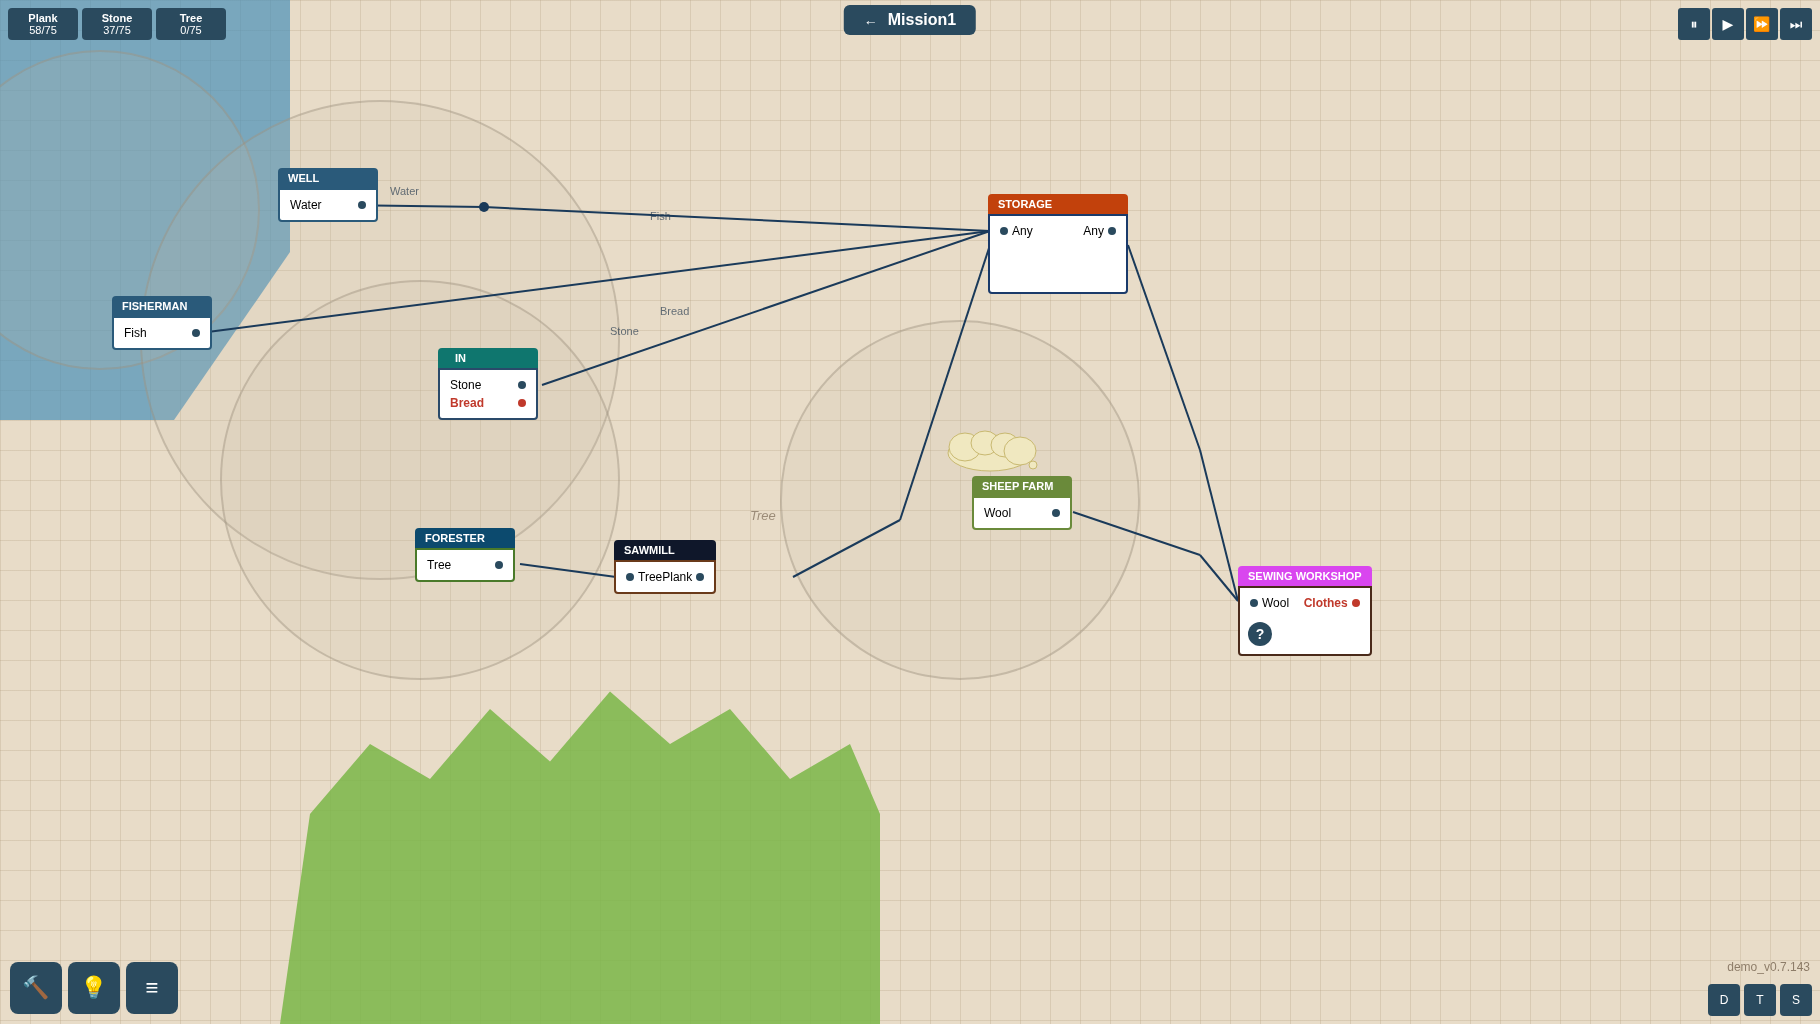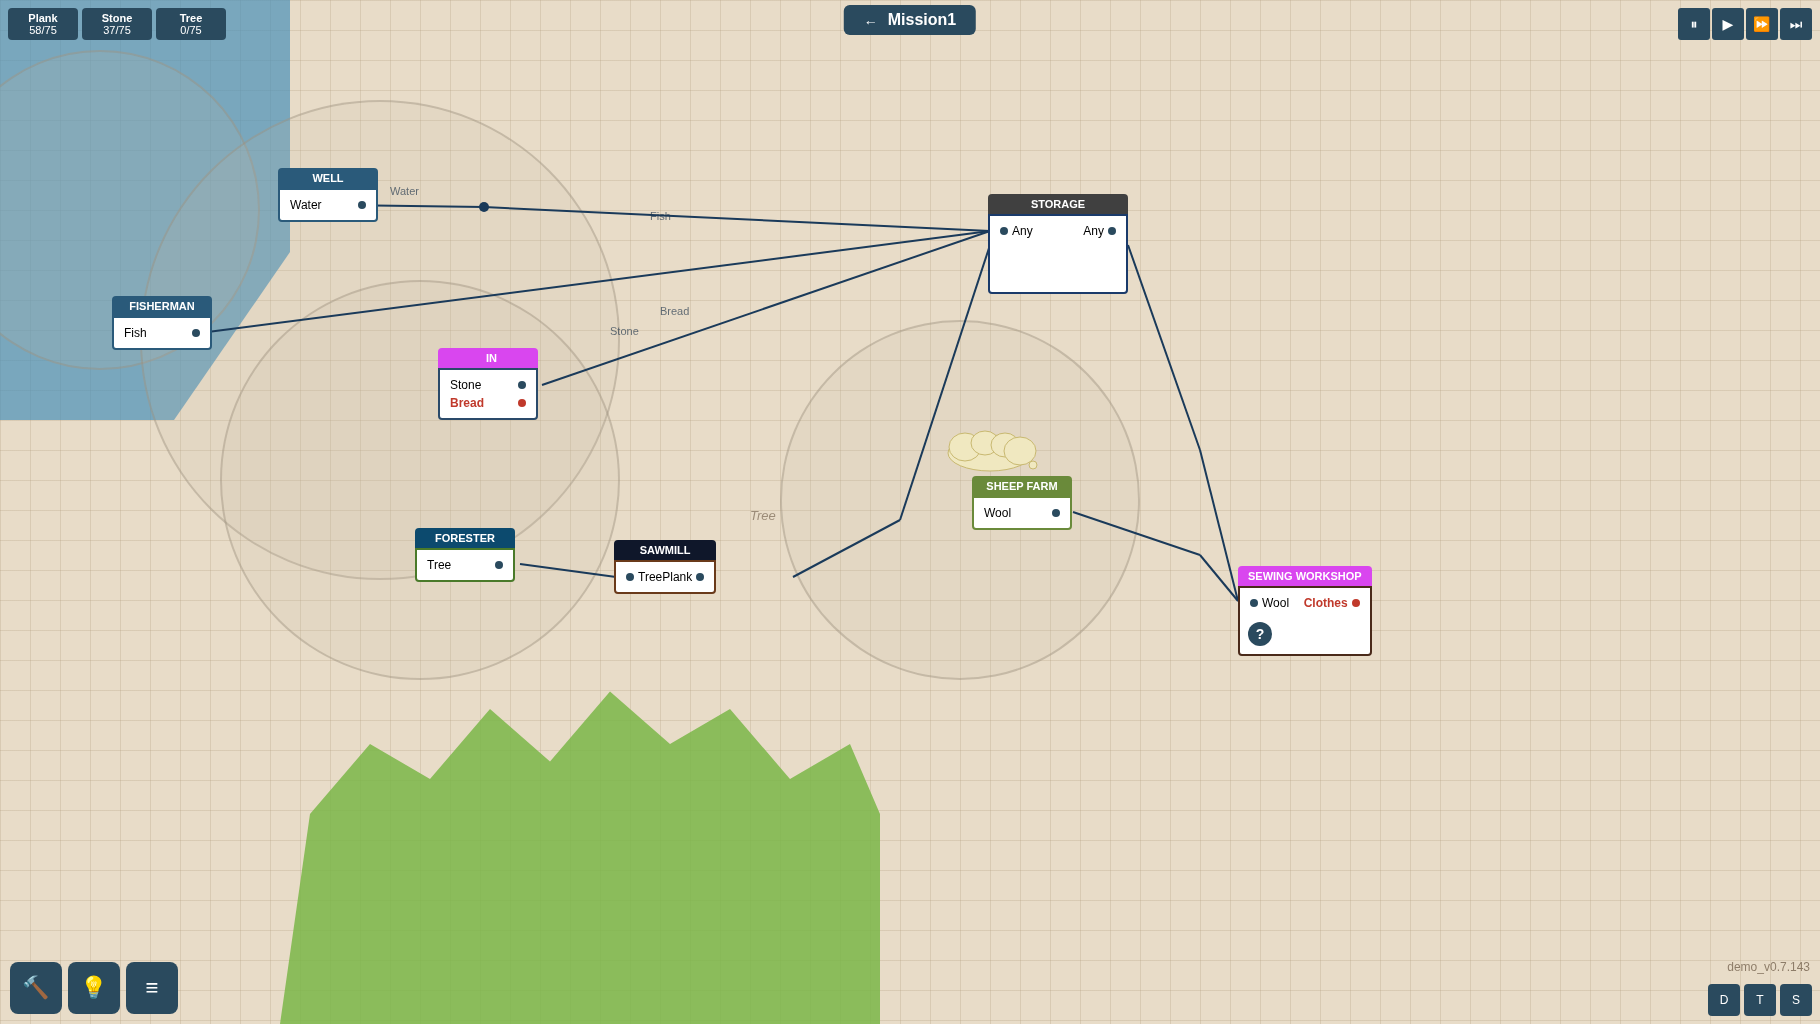--- a/index.html
+++ b/index.html
@@ -139,21 +139,20 @@
       z-index: 50;
       border-radius: 4px;
       font-size: 12px;
     }
 
     .node-header {
       padding: 4px 10px;
       border-radius: 4px 4px 0 0;
       font-weight: bold;
       font-size: 11px;
-      text-align: center;
       color: white;
     }
 
     .node-body {
       background: white;
       padding: 6px 10px;
       border-radius: 0 0 4px 4px;
       border: 2px solid transparent;
       min-width: 100px;
     }
@@ -194,30 +193,30 @@
 
     .node-fisherman .node-header { background: #2a5a7a; }
     .node-fisherman .node-body { border-color: #2a5a7a; }
 
     
     .node-in {
       top: 348px;
       left: 438px;
     }
 
-    .node-in .node-header { background: #d946ef; padding-left: 17px; }
+    .node-in .node-header { background: #0f766e; padding-left: 17px; }
     .node-in .node-body { border-color: #2a4a6a; }
 
     
     .node-storage {
       top: 194px;
       left: 988px;
     }
 
-    .node-storage .node-header { background: #404040; }
+    .node-storage .node-header { background: #c2410c; }
     .node-storage .node-body { border-color: #1a3a6a; min-height: 80px; min-width: 140px; }
 
     
     .node-sheepfarm {
       top: 476px;
       left: 966px;
       padding-left: 6px;
     }
 
     .node-sheepfarm .node-header { background: #6a8a3a; }

